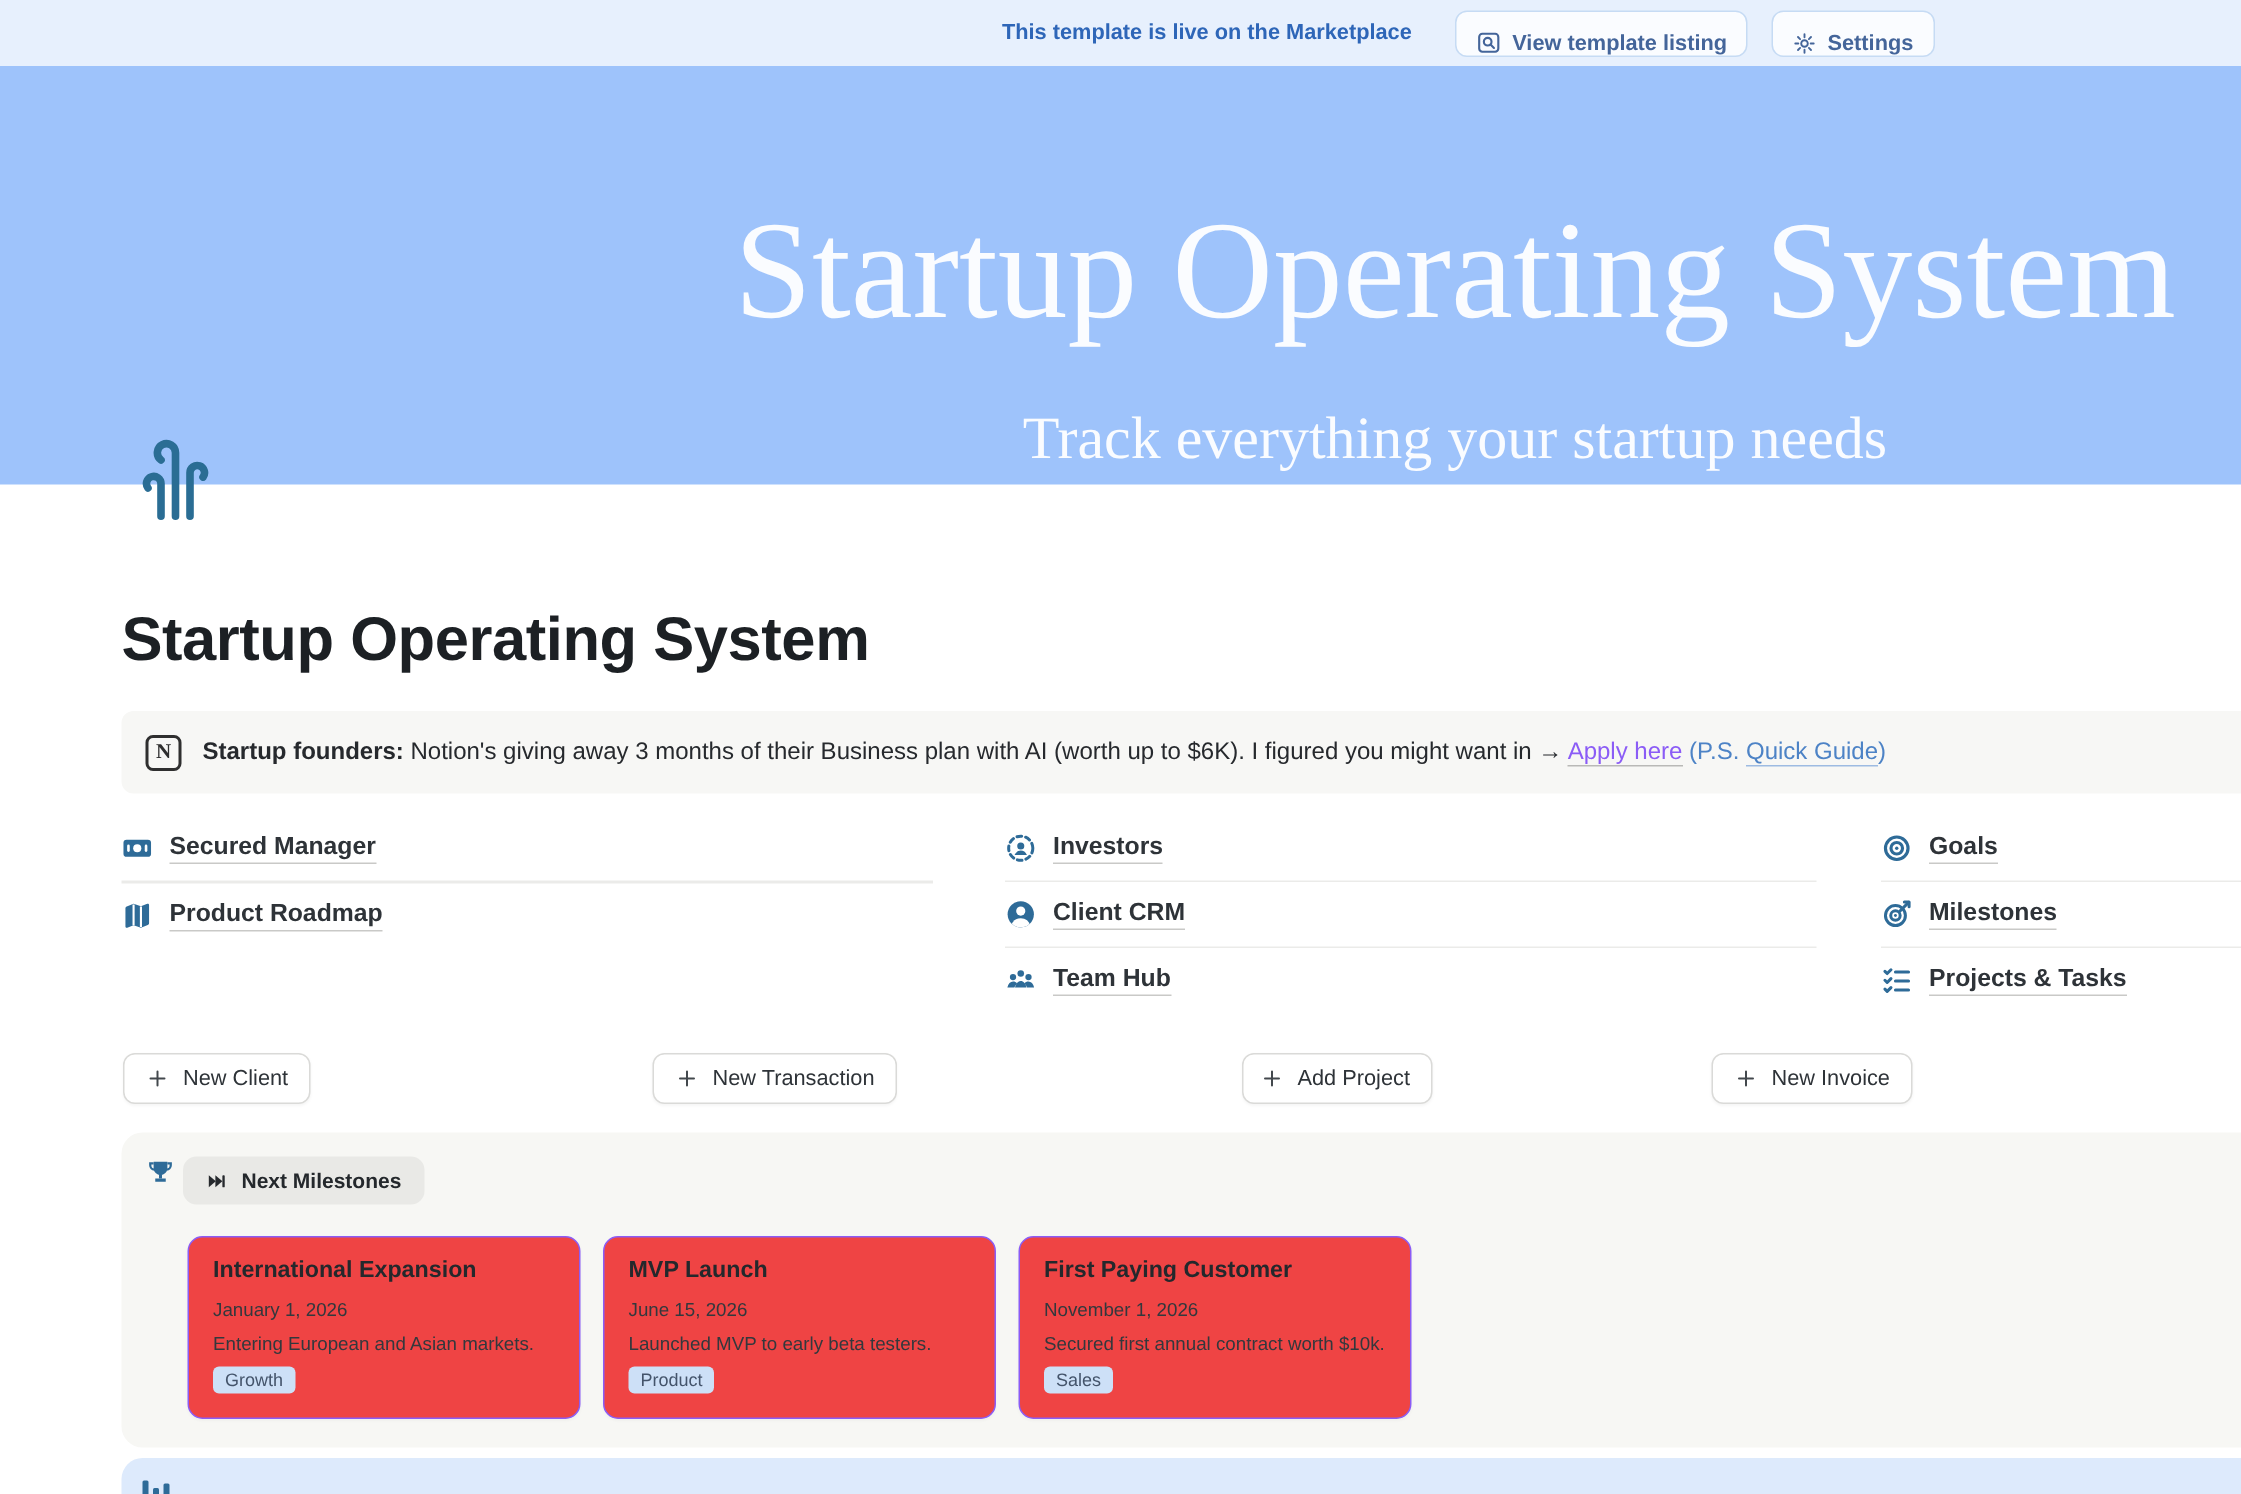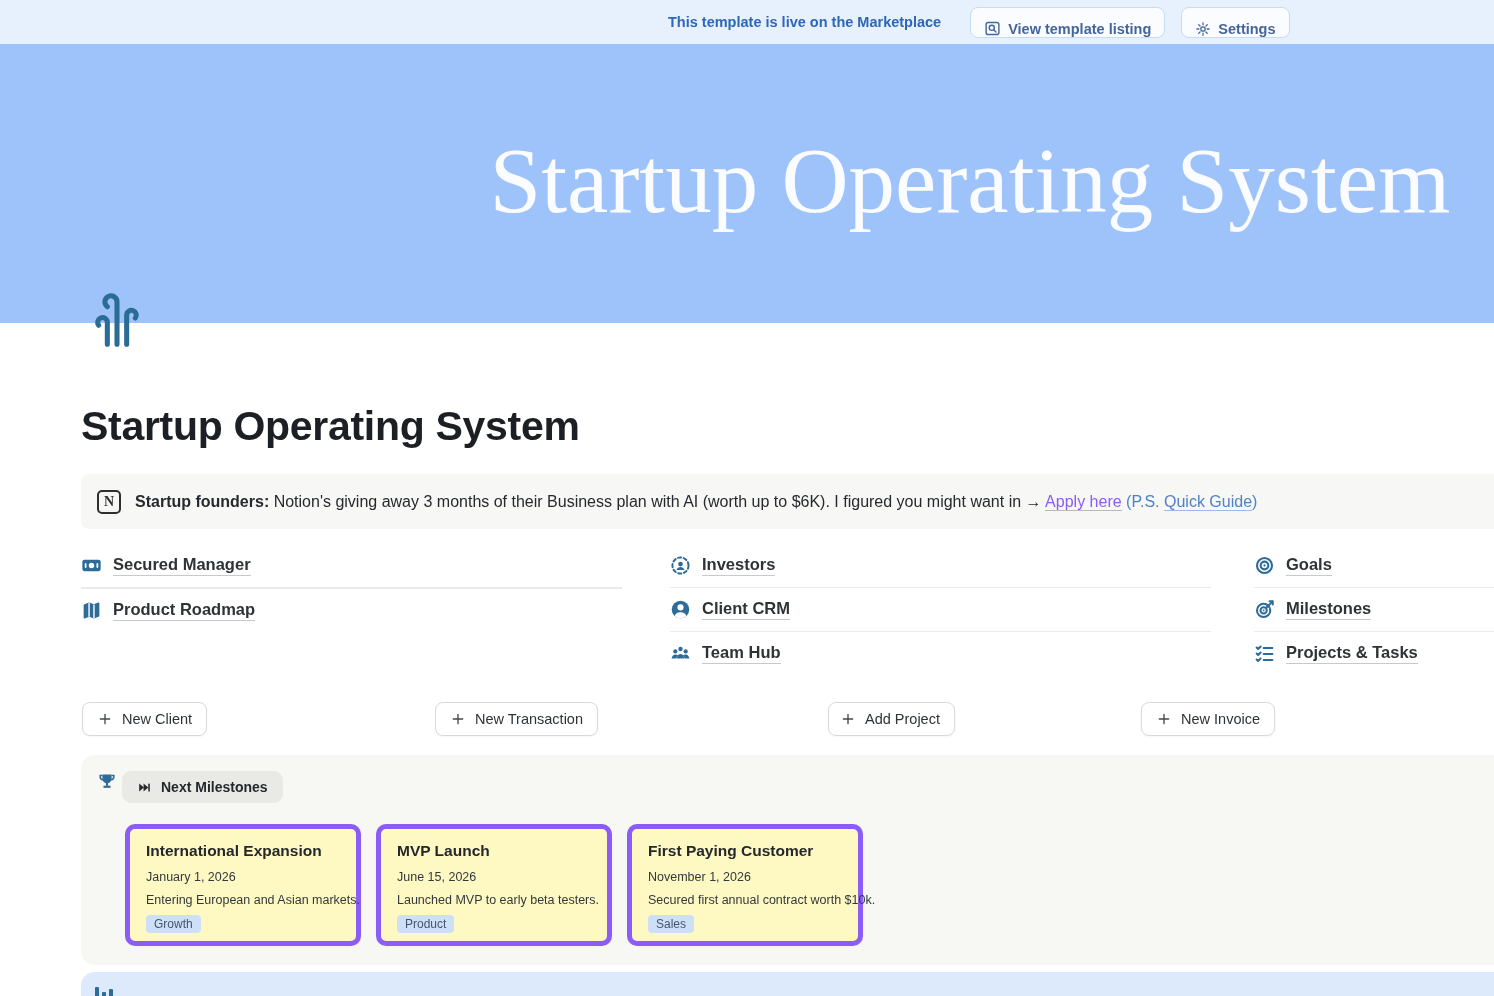--- a/index.html
+++ b/index.html
@@ -59,21 +59,21 @@
   .ab-0{left:82px;} .ab-1{left:435px;} .ab-2{left:828px;padding-left:11px;} .ab-3{left:1141px;}
 
   
   .milestones{position:absolute;left:81px;top:755px;width:1560px;height:210px;
       background:#f7f7f4;border-radius:14px;}
   .trophy{position:absolute;left:16px;top:17px;display:flex;}
   .pill{position:absolute;left:41px;top:16px;height:32px;display:inline-flex;align-items:center;gap:9px;
       padding:0 15px;background:#e9e9e6;border:none;border-radius:9px;font-family:inherit;
       font-size:14px;font-weight:600;color:#24282c;cursor:pointer;white-space:nowrap;}
   .cards{position:absolute;left:44px;top:69px;display:flex;gap:15px;}
-  .card{width:236px;height:122px;box-sizing:border-box;background:#fef9c3;border:5px solid #8b5cf6;
+  .card{width:262px;height:122px;box-sizing:border-box;background:#ef4444;border:1px solid #8b5cf6;
       border-radius:10px;padding:13px 16px;box-shadow:0 1px 2px rgba(15,15,15,.03);cursor:pointer;}
   .card h3{margin:0;font-size:15.5px;font-weight:700;color:#24282c;white-space:nowrap;}
   .card .date{margin:10px 0 0;font-size:12.5px;color:#33383d;}
   .card .desc{margin:9px 0 0;font-size:12.5px;color:#33383d;white-space:nowrap;}
   .card .tag{display:inline-block;margin-top:8px;background:#cde0f7;color:#44546b;
       font-size:12px;padding:2px 8px;border-radius:4px;}
 
   
   .bottom-section{position:absolute;left:81px;top:972px;width:1560px;height:60px;
       background:#ddeafc;border-radius:14px 14px 0 0;}
@@ -105,20 +105,21 @@
             <path d="M12 2.8v3M12 18.2v3M2.8 12h3M18.2 12h3M5.5 5.5l2.1 2.1M16.4 16.4l2.1 2.1M18.5 5.5l-2.1 2.1M7.6 16.4l-2.1 2.1"></path>
           </svg>
         </span>
         <span>Settings</span>
       </button>
     </div>
   </header>
 
   <div class="banner">
     <div class="banner-title">Startup Operating System</div>
+    <div class="banner-subtitle">Track everything your startup needs</div>
   </div>
 
   <div class="page-icon">
     <svg width="58" height="58" viewBox="0 0 24 24" fill="none" stroke="#2a6d94" stroke-width="2.1" stroke-linecap="round" stroke-linejoin="round">
       <path d="M12.8 19.6A2 2 0 1 0 14 16H2"></path>
       <path d="M17.5 8a2.5 2.5 0 1 1 2 4H2"></path>
       <path d="M9.8 4.4A2 2 0 1 1 11 8H2"></path>
     </svg>
   </div>
 

